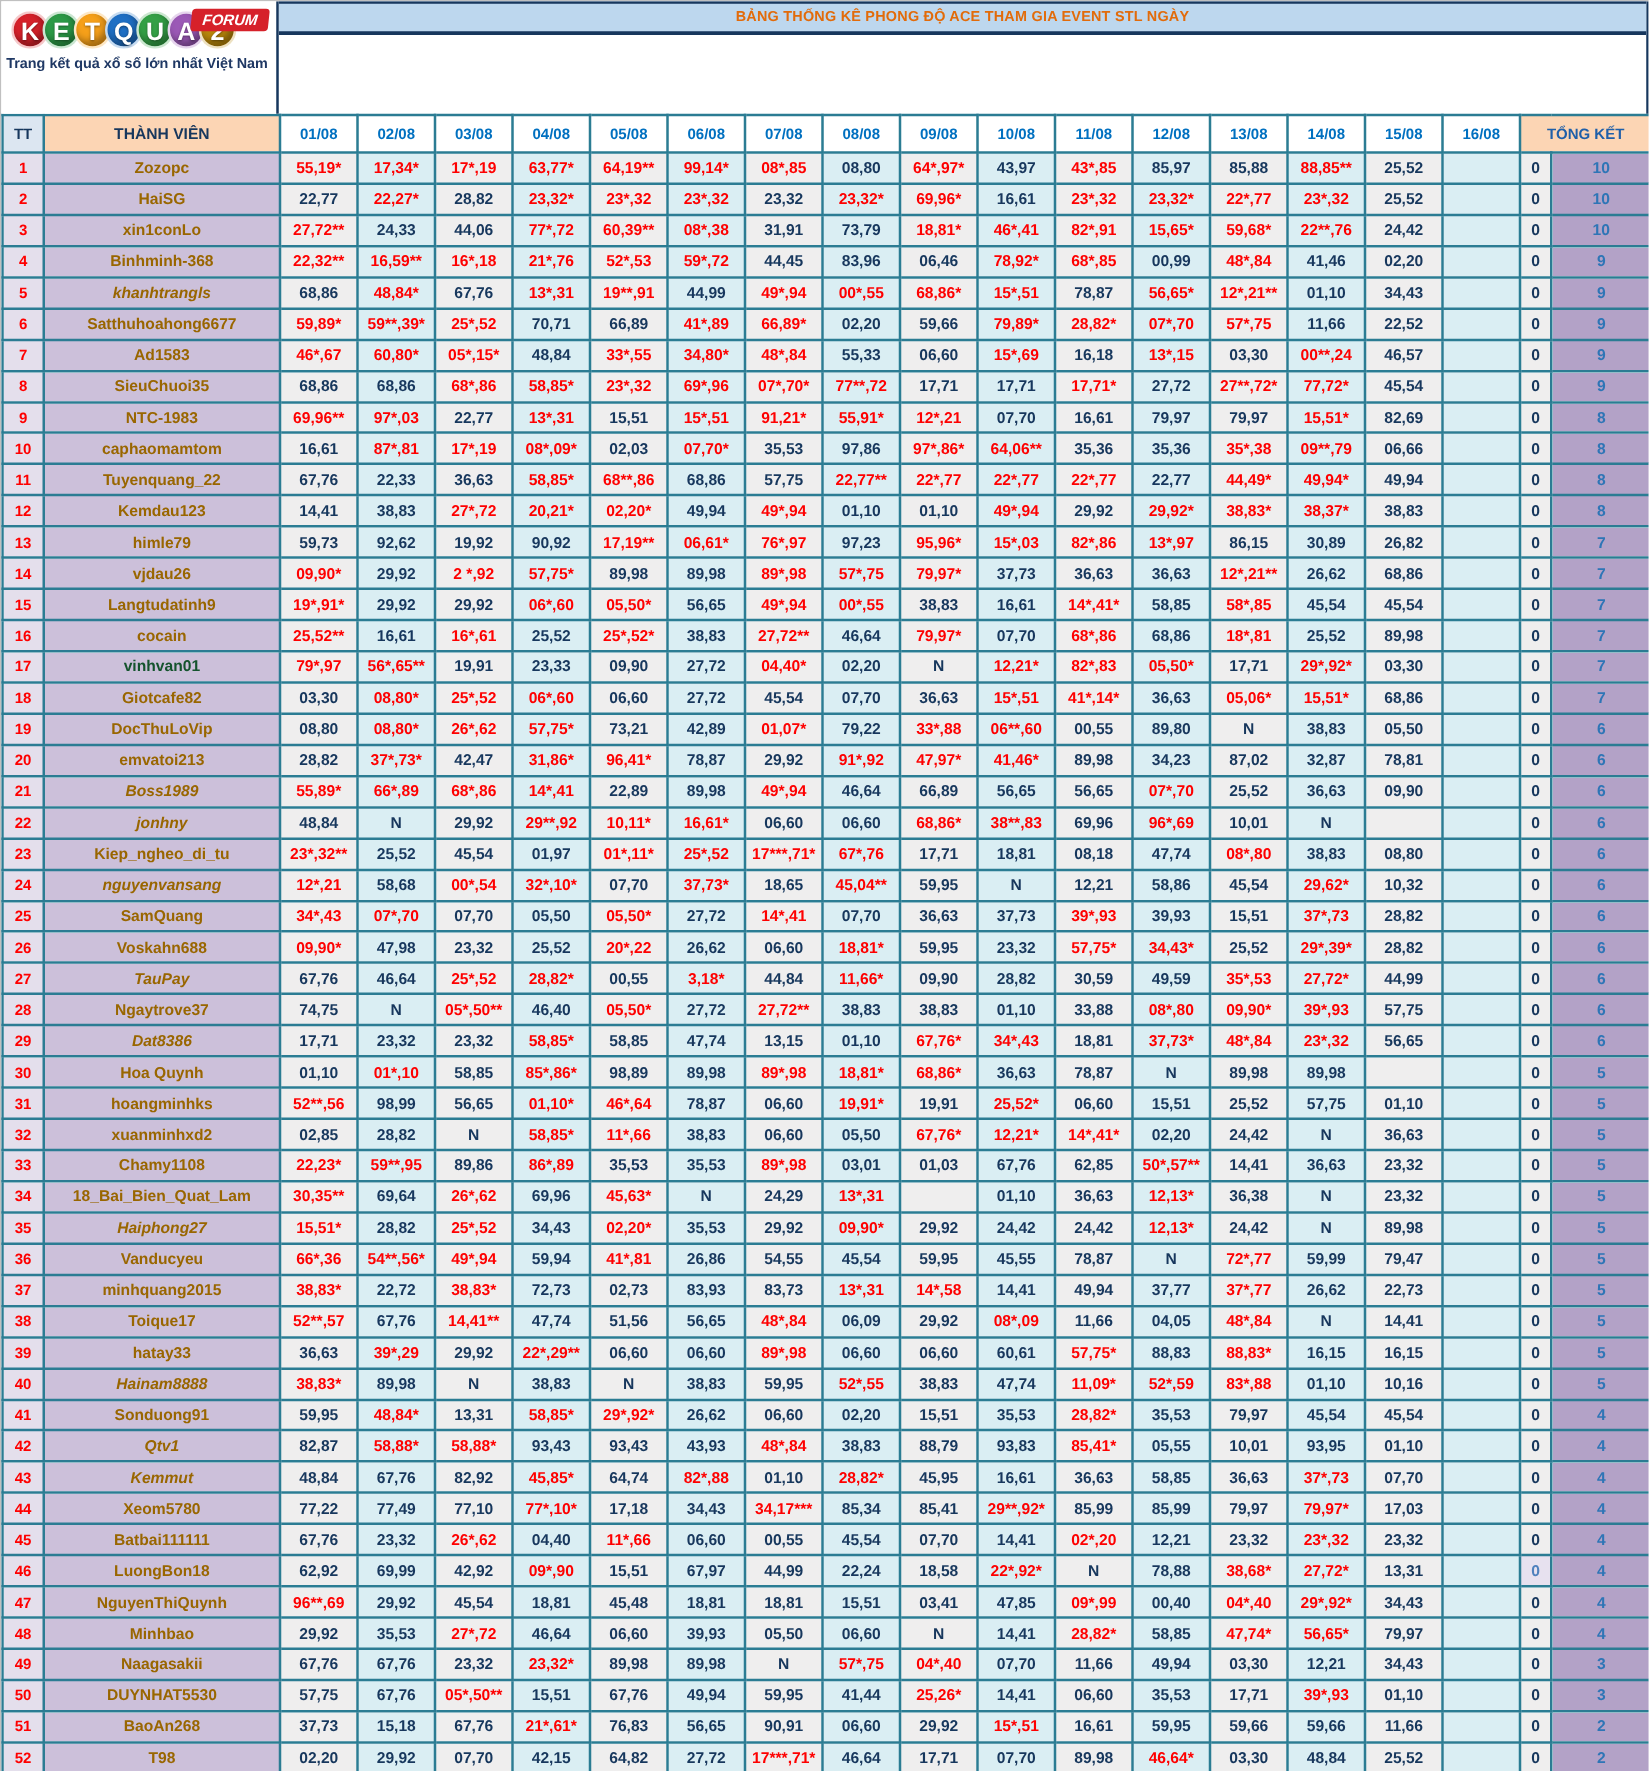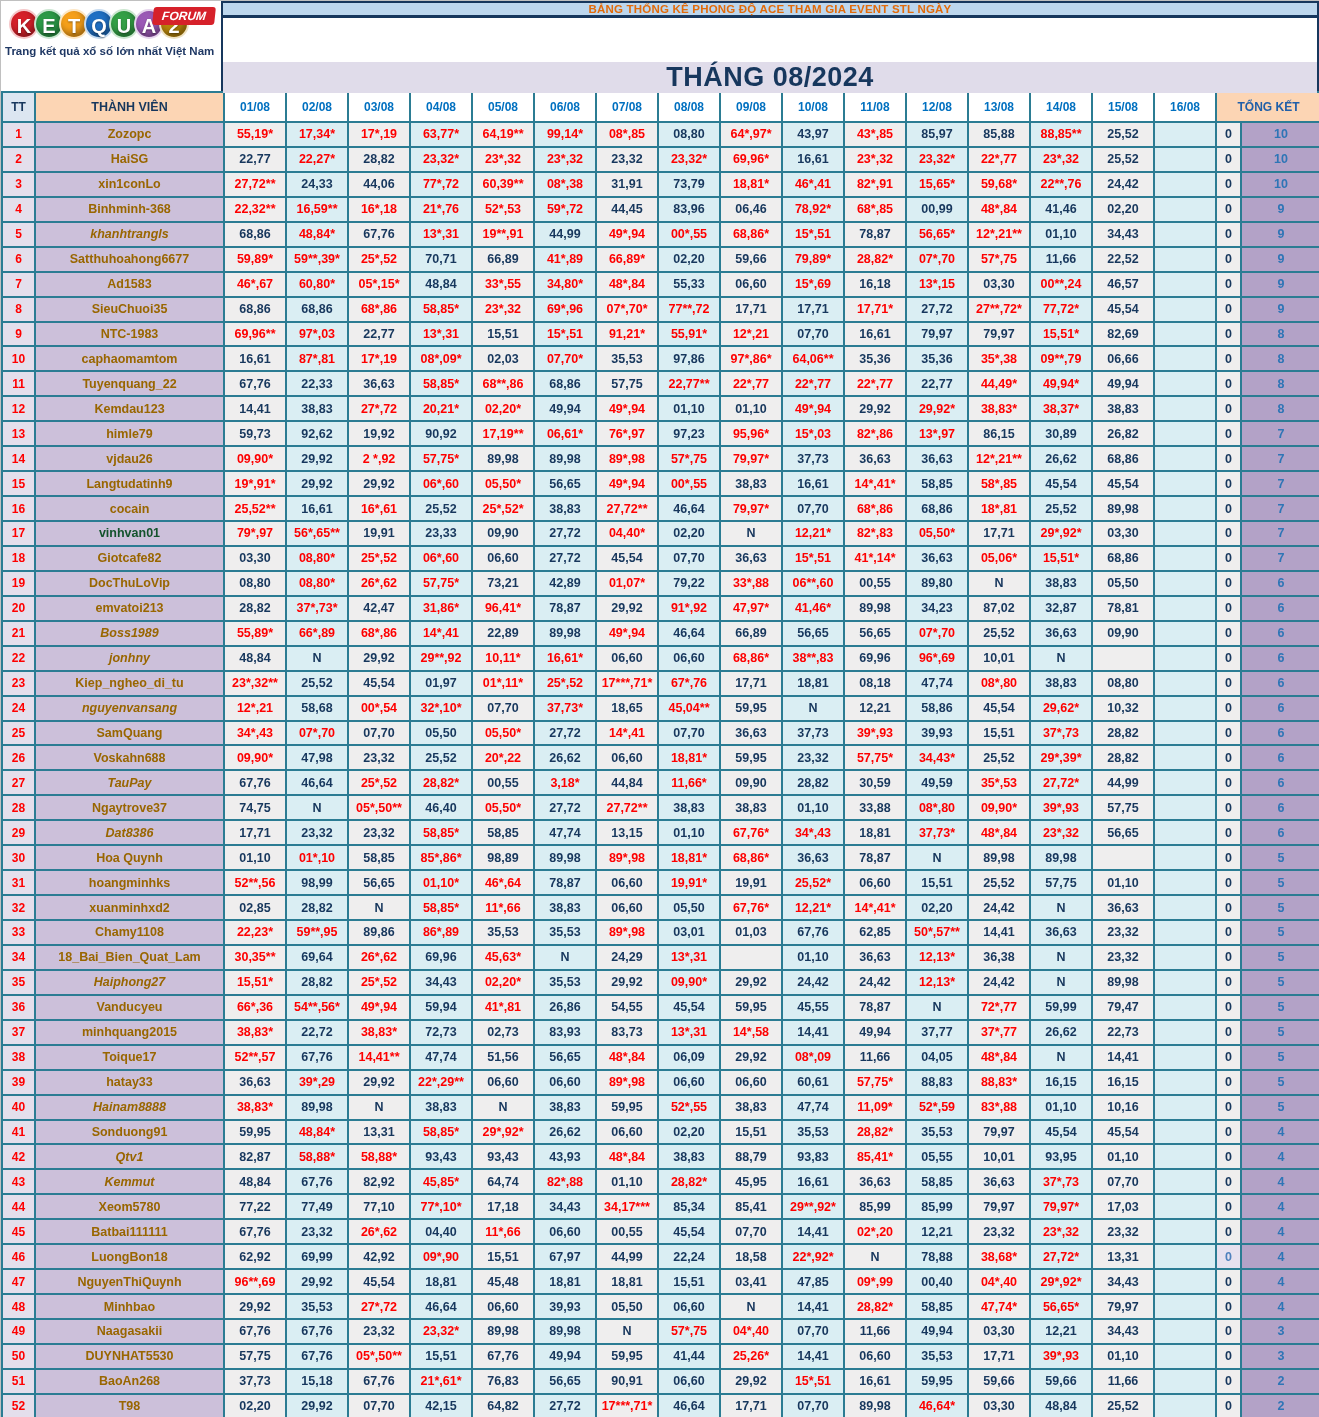--- a/index.html
+++ b/index.html
@@ -63,23 +63,20 @@
       <span class="forum-badge">FORUM</span>
       <div class="balls">
         <span class="ball b1">K</span><span class="ball b2">E</span><span class="ball b3">T</span><span class="ball b4">Q</span><span class="ball b5">U</span><span class="ball b6">A</span><span class="ball b7">2</span>
       </div>
       <div class="tagline">Trang kết quả xổ số lớn nhất Việt Nam</div>
     </div>
     <div class="head-right">
       <div class="banner">
         <span>BẢNG THỐNG KÊ PHONG ĐỘ ACE THAM GIA EVENT STL NGÀY</span>
       </div>
-      <div class="month">
-        <span>THÁNG 08/2024</span>
-      </div>
     </div>
   </div>
 
   <table>
     <colgroup>
       <col style="width:33px">
         <col style="width:189px">
       <col style="width:62px">
         <col style="width:62px">
         <col style="width:62px">

